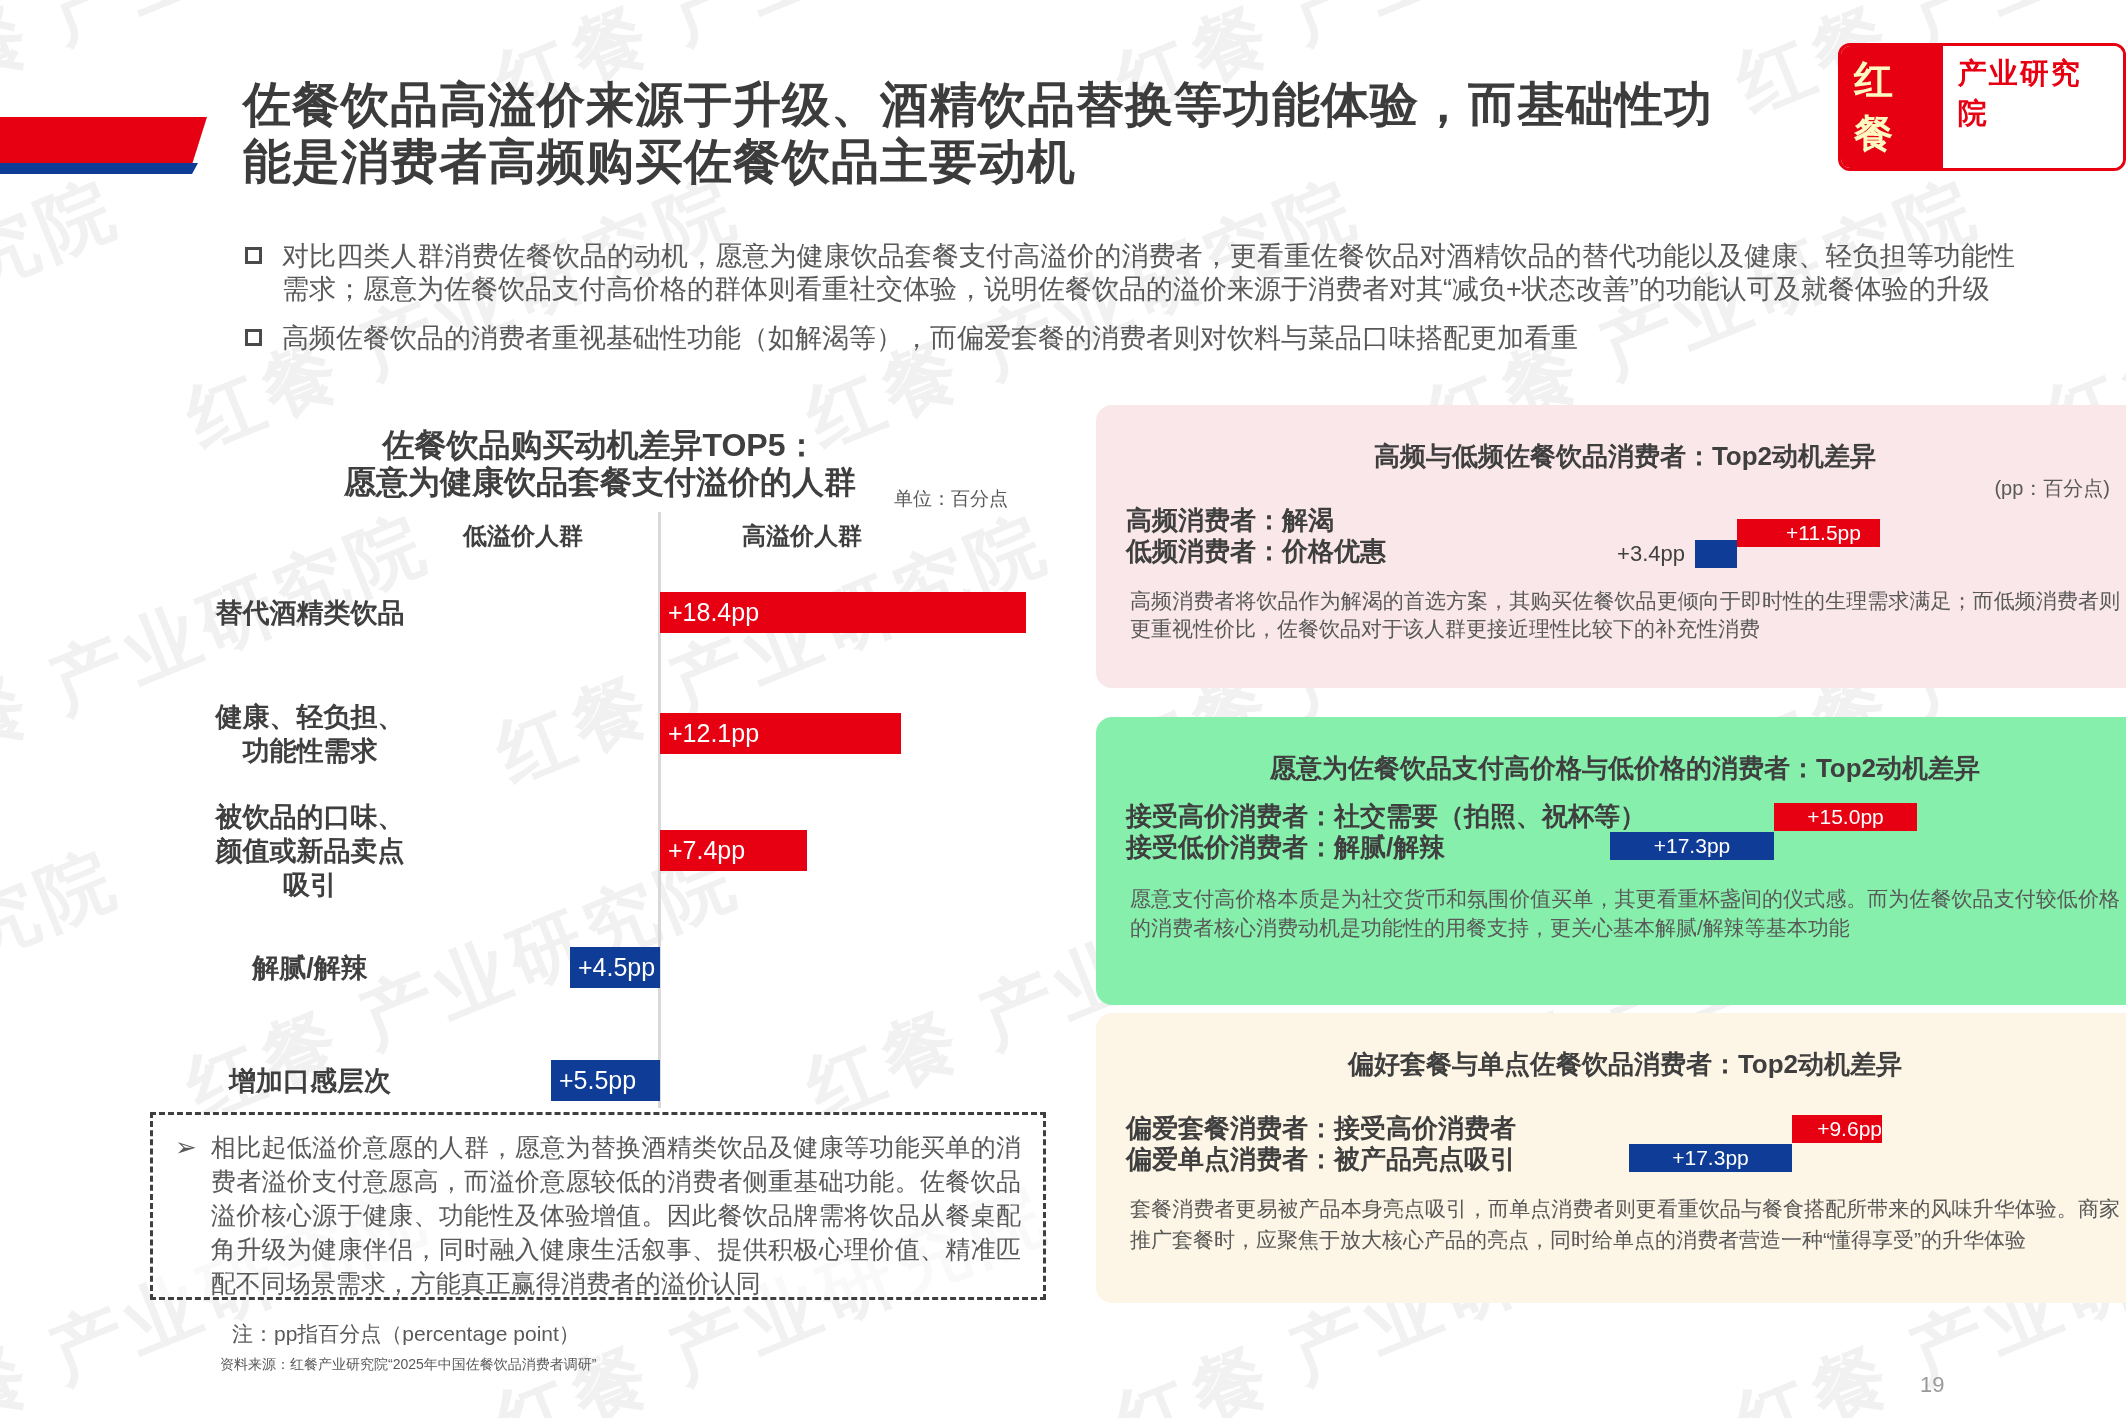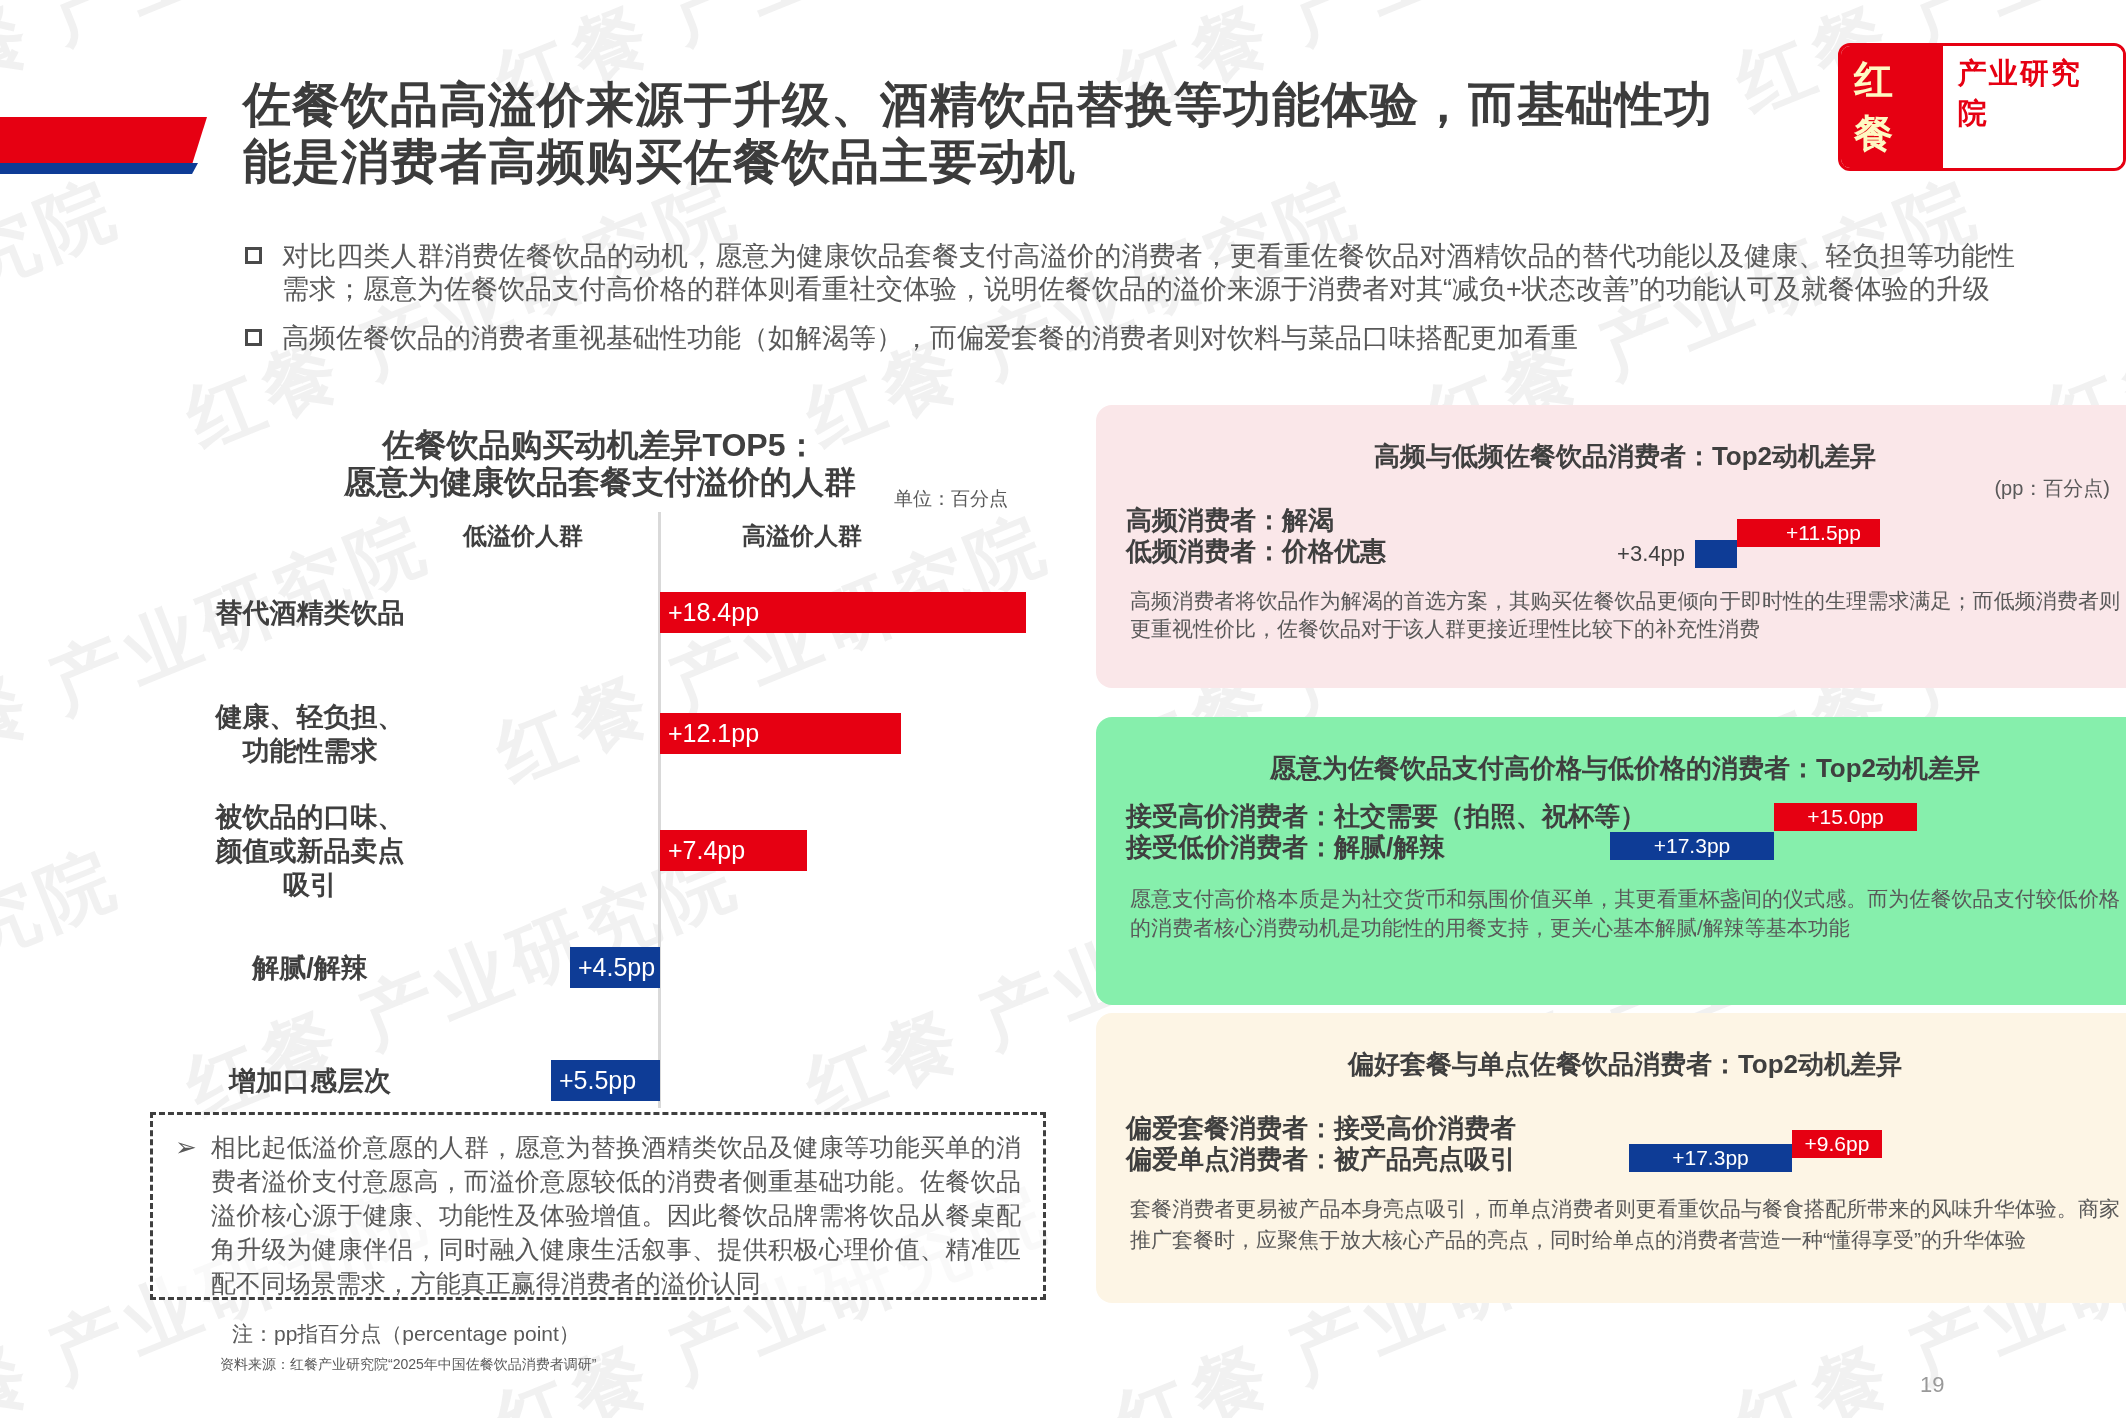--- a/index.html
+++ b/index.html
@@ -184,21 +184,21 @@
     </div>
     <p class="body">愿意支付高价格本质是为社交货币和氛围价值买单，其更看重杯盏间的仪式感。而为佐餐饮品支付较低价格的消费者核心消费动机是功能性的用餐支持，更关心基本解腻/解辣等基本功能</p>
   </section>
 
   <section class="ibox yel">
     <h3>偏好套餐与单点佐餐饮品消费者：Top2动机差异</h3>
     <div class="rows">
       <div class="rlabel">偏爱套餐消费者：接受高价消费者</div>
       <div class="rlabel">偏爱单点消费者：被产品亮点吸引</div>
       <div class="mini" style="left:666px; top:2px">
-          <div class="mbar red" style="width: 90px; top: 15px; left: 0px;">+9.6pp</div>
+          <div class="mbar red" style="width: 90px; top: 0px; left: 0px; text-align: right;">+9.6pp</div>
           <div class="mbar blue" style="width: 163px; top: 29px; left: 0px; transform: translateX(-100%);">+17.3pp</div>
         </div>
     </div>
     <p class="body">套餐消费者更易被产品本身亮点吸引，而单点消费者则更看重饮品与餐食搭配所带来的风味升华体验。商家推广套餐时，应聚焦于放大核心产品的亮点，同时给单点的消费者营造一种“懂得享受”的升华体验</p>
   </section>
 
   <div class="insight">
     <span class="marker">➢</span>
     <span class="itext">相比起低溢价意愿的人群，愿意为替换酒精类饮品及健康等功能买单的消费者溢价支付意愿高，而溢价意愿较低的消费者侧重基础功能。佐餐饮品溢价核心源于健康、功能性及体验增值。因此餐饮品牌需将饮品从餐桌配角升级为健康伴侣，同时融入健康生活叙事、提供积极心理价值、精准匹配不同场景需求，方能真正赢得消费者的溢价认同</span>
   </div>

